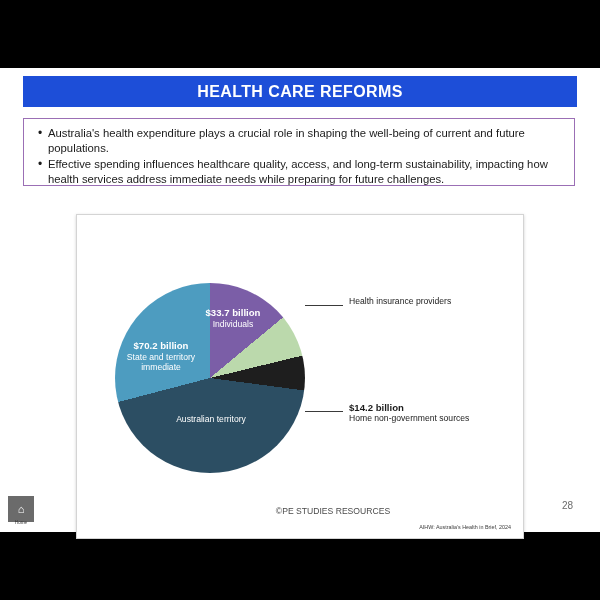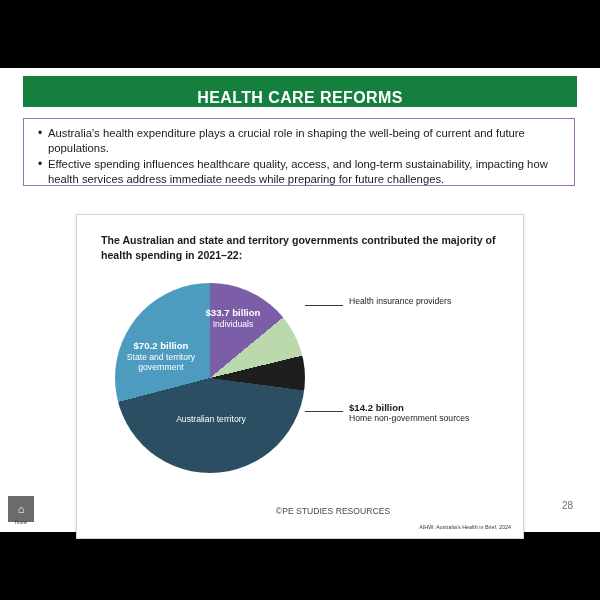--- a/index.html
+++ b/index.html
@@ -18,23 +18,23 @@
     width: 600px;
     height: 464px;
     background: #ffffff;
   }
   .title-bar {
     position: absolute;
     left: 23px;
     top: 8px;
     width: 554px;
     height: 31px;
-    background: #15803d;
+    background: #1d4ed8;
     display: flex;
-    align-items: flex-end;
+    align-items: center;
     justify-content: center;
   }
   .title-bar .title-text {
     color: #ffffff;
     font-size: 16px;
     font-weight: bold;
     letter-spacing: 0.4px;
   }
   .bullet-box {
     position: absolute;
@@ -179,32 +179,31 @@
       <span class="bullet-dot">•</span>
       <span class="bullet-text">Australia's health expenditure plays a crucial role in shaping the well-being of current and future populations.</span>
     </div>
     <div class="bullet-row">
       <span class="bullet-dot">•</span>
       <span class="bullet-text">Effective spending influences healthcare quality, access, and long-term sustainability, impacting how health services address immediate needs while preparing for future challenges.</span>
     </div>
   </div>
 
   <div class="chart-card">
-    <div class="chart-heading">The Australian and state and territory governments contributed the majority of health spending in 2021–22:</div>
 
     <div class="pie-wrap">
       <div class="pie" id="pie-el" style="background: conic-gradient(rgb(123, 94, 167) 0deg, rgb(123, 94, 167) 50.26deg, rgb(187, 217, 172) 50.26deg, rgb(187, 217, 172) 76.35deg, rgb(30, 30, 30) 76.35deg, rgb(30, 30, 30) 97.53deg, rgb(44, 78, 99) 97.53deg, rgb(44, 78, 99) 255.31deg, rgb(77, 156, 192) 255.31deg, rgb(77, 156, 192) 360deg);"></div>
 
       <div class="slice-label" style="left:22px; top:131px; width:148px;">
         <span class="nm">Australian territory</span>
       </div>
 
       <div class="slice-label" style="left:-8px; top:57px; width:108px;">
         <span class="amt">$70.2 billion</span>
-        <span class="nm">State and territory government</span>
+        <span class="nm">State and territory immediate</span>
       </div>
 
       <div class="slice-label" style="left:72px; top:24px; width:92px;">
         <span class="amt">$33.7 billion</span>
         <span class="nm">Individuals</span>
       </div>
     </div>
 
     <div class="leader" style="left:228px; top:90px; width:38px;"></div>
     <div class="leader" style="left:228px; top:196px; width:38px;"></div>

